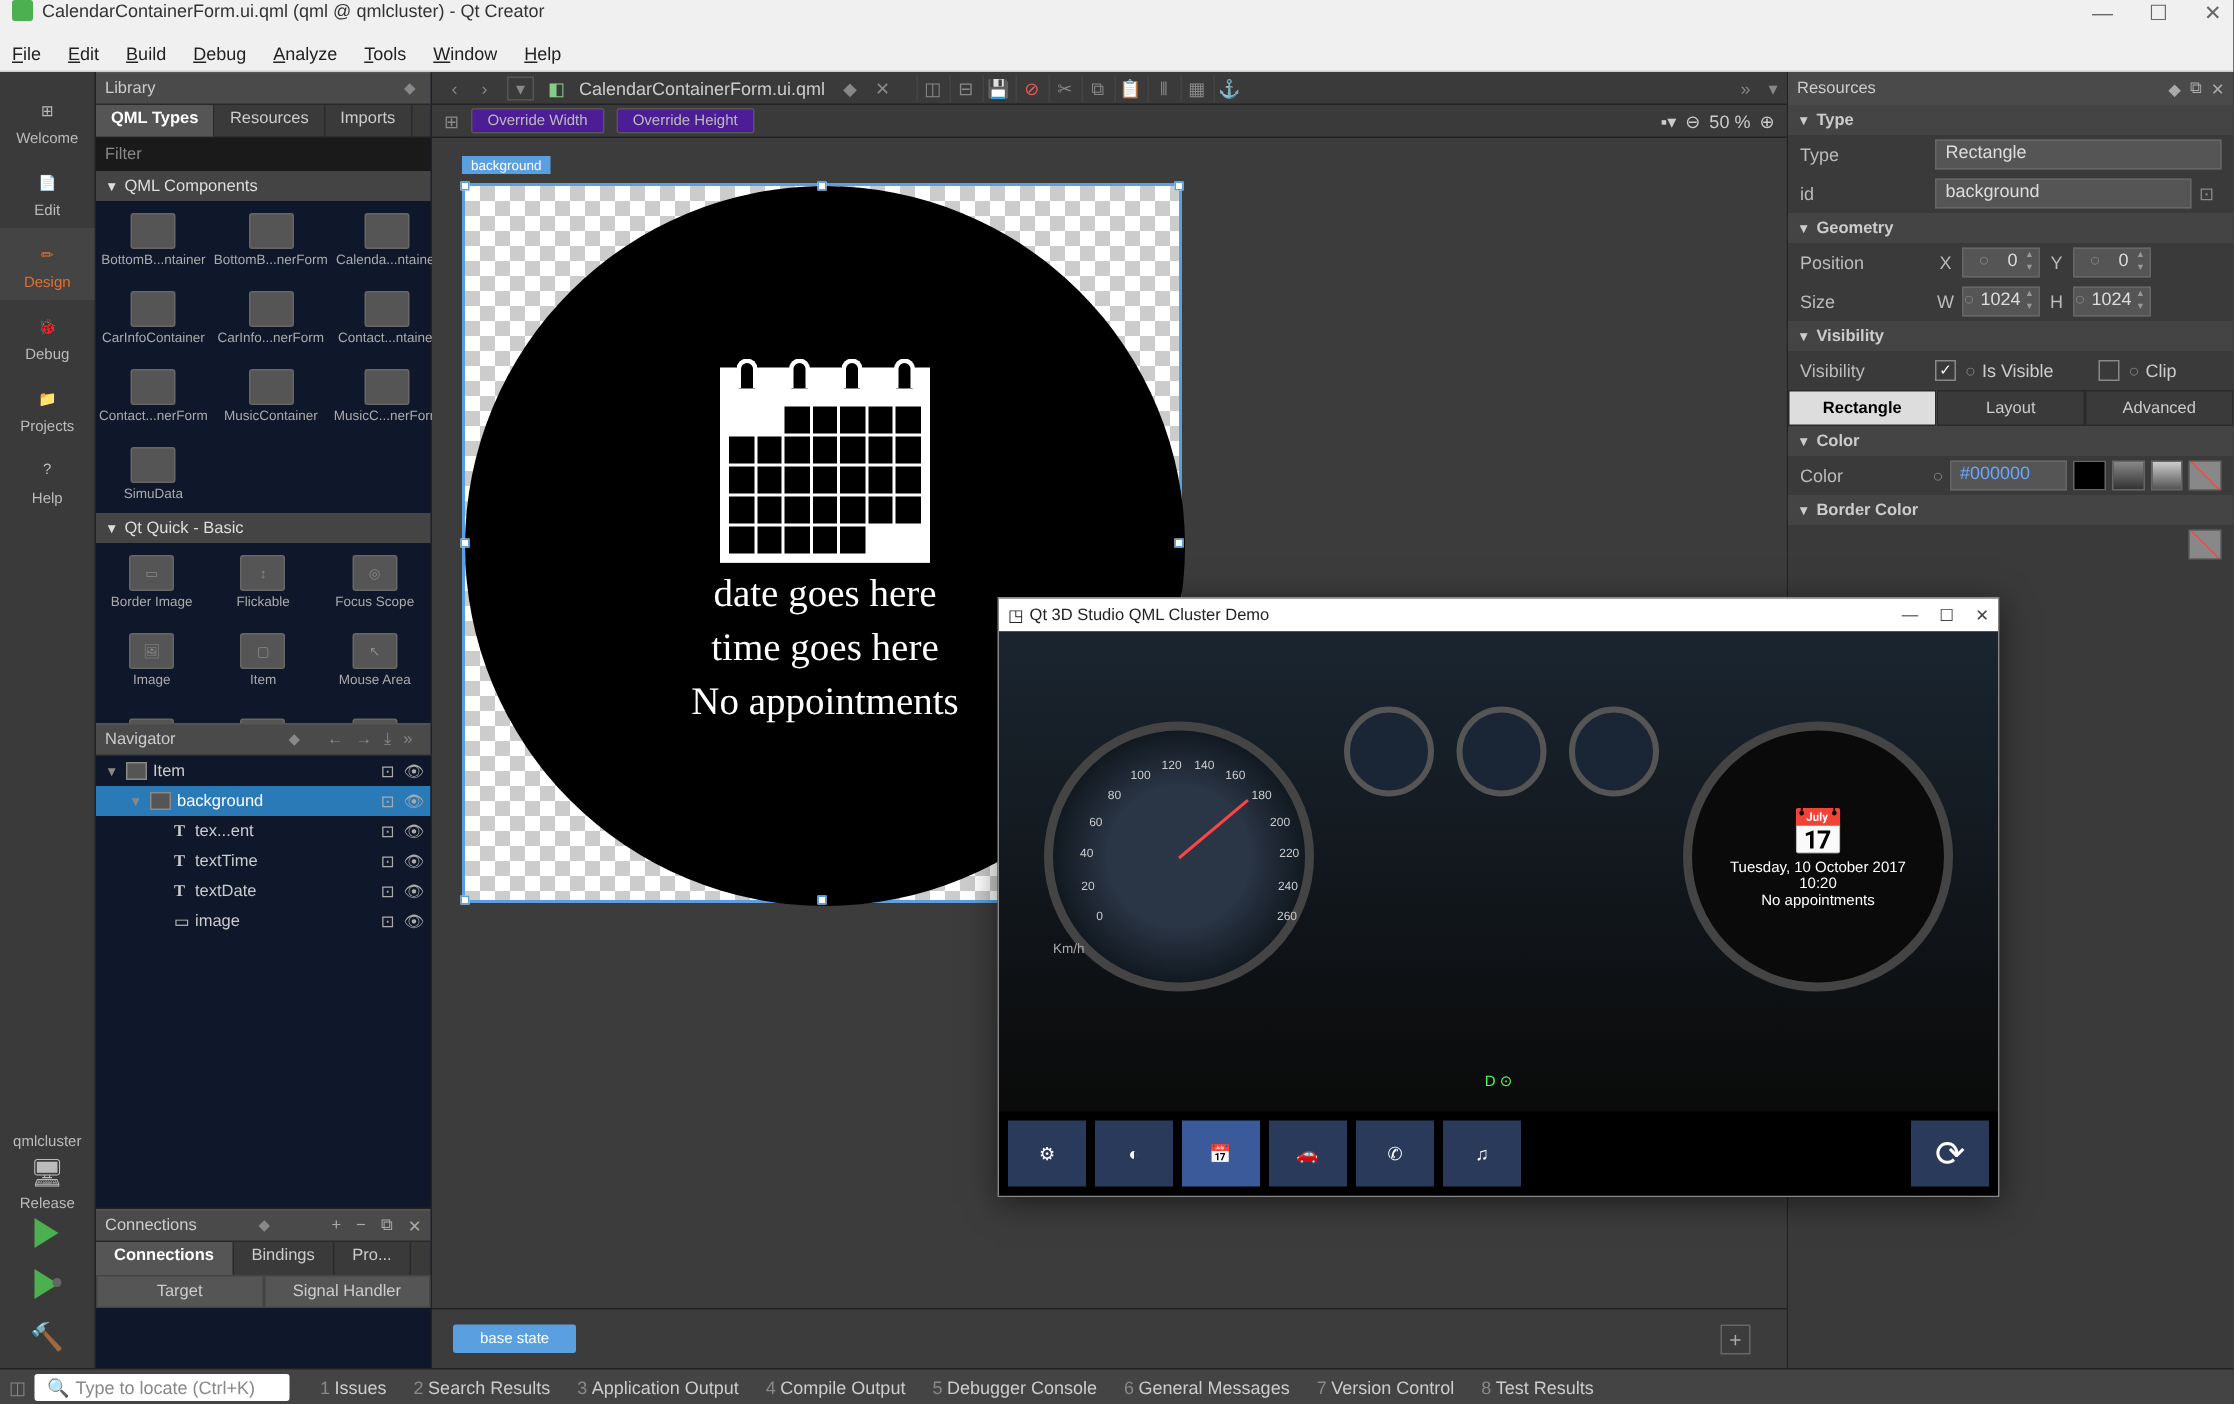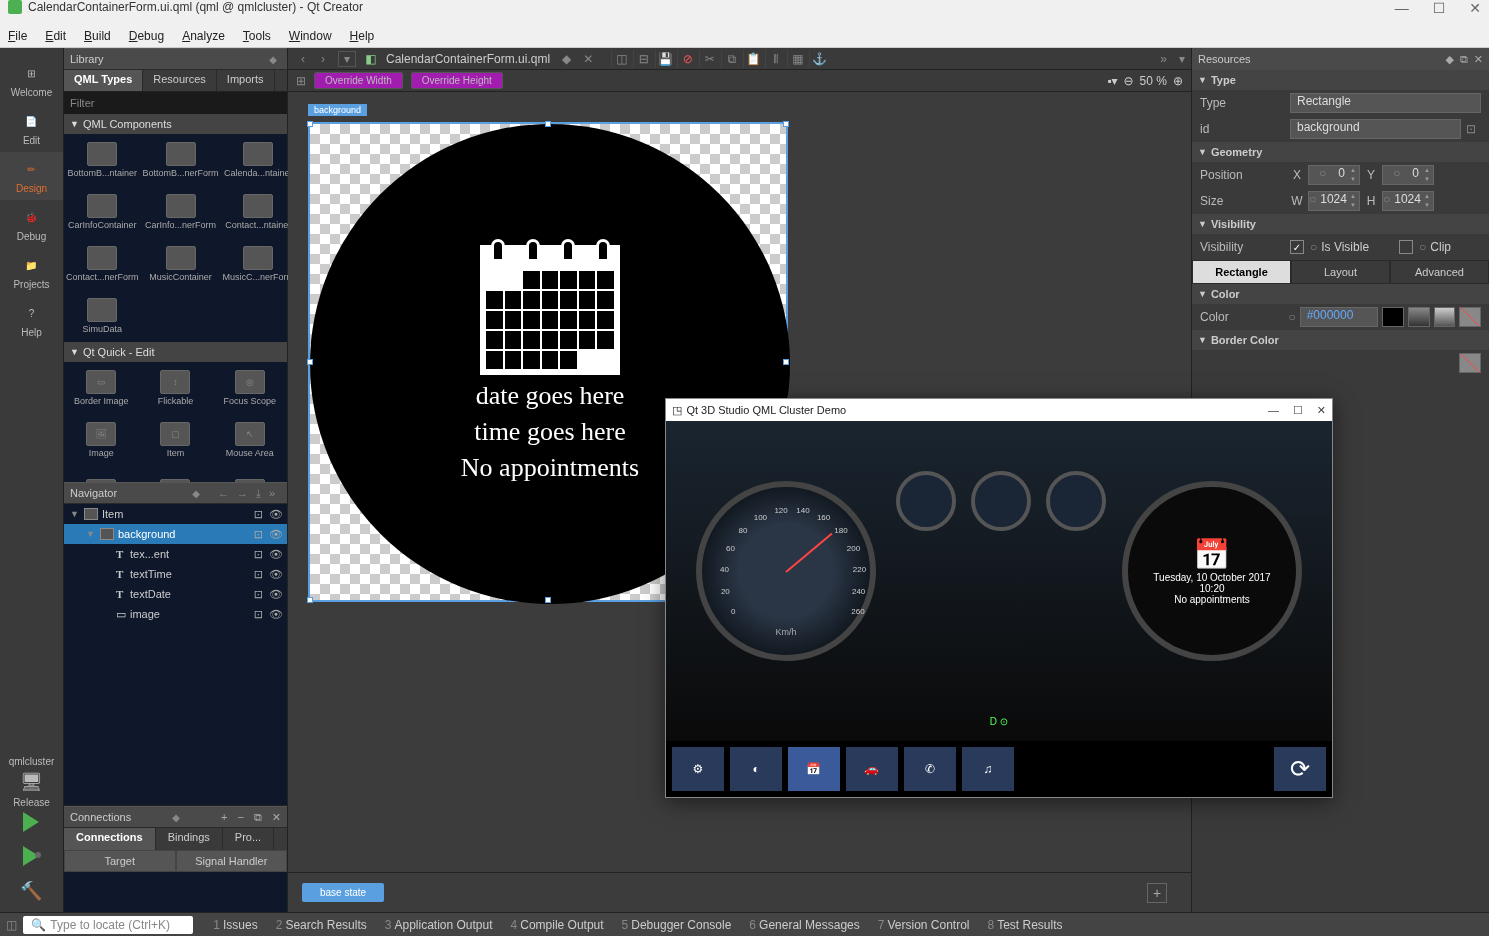--- a/index.html
+++ b/index.html
@@ -59,21 +59,21 @@
 
 .center { flex:1; display:flex; flex-direction:column; background:#3c3c3c; position:relative;}
 .file-tabs { height:22px; background:#3a3a3a; border-bottom:1px solid #222; display:flex; align-items:center; padding:0 6px; gap:6px;}
 .file-tabs .nav { display:flex; gap:2px;}
 .file-tabs .nb { width:18px; height:16px; display:flex; align-items:center; justify-content:center; color:#888; cursor:pointer;}
 .file-tabs .fname { color:#ccc; }
 .file-tabs .toolbar { margin-left:12px; display:flex; gap:2px;}
 .file-tabs .tb { width:20px; height:18px; display:flex; align-items:center; justify-content:center; color:#888; border-left:1px solid #444; cursor:pointer;}
 .file-tabs .morearr { margin-left:auto; color:#888;}
 .sub-toolbar { height:22px; background:#3a3a3a; border-bottom:1px solid #222; display:flex; align-items:center; padding:0 8px; gap:8px;}
-.sub-toolbar .chip { padding:2px 10px; background:#a21caf; border:1px solid #555; border-radius:2px; font-size:10px; color:#bbb;}
+.sub-toolbar .chip { padding:2px 10px; background:#4c1d95; border:1px solid #555; border-radius:2px; font-size:10px; color:#bbb;}
 .sub-toolbar .zoom { margin-left:auto; display:flex; align-items:center; gap:6px; color:#ccc;}
 .canvas-area { flex:1; background:#3c3c3c; position:relative; overflow:hidden;}
 .canvas-checker { position:absolute; left:20px; top:30px; width:480px; height:480px; background: repeating-conic-gradient(#ccc 0 25%, #fff 0 50%) 0 0/20px 20px; border:2px solid #5aa0e0;}
 .sel-label { position:absolute; left:20px; top:12px; background:#5aa0e0; color:#fff; font-size:9px; padding:1px 6px;}
 .circle { position:absolute; width:480px; height:480px; background:#000; border-radius:50%; display:flex; flex-direction:column; align-items:center; justify-content:center; color:#fff;}
 .circle .cal-icon { width:140px; height:130px; background:#fff; position:relative; display:flex; flex-direction:column;}
 .circle .cal-icon .rings { height:20px; display:flex; justify-content:space-around; align-items:flex-start; position:relative; top:-6px;}
 .circle .cal-icon .rings span { width:14px; height:20px; border:3px solid #fff; border-bottom:none; border-radius:10px 10px 0 0; background:#000;}
 .circle .cal-icon .gridc { flex:1; border:6px solid #fff; display:grid; grid-template-columns: repeat(7,1fr); grid-template-rows: repeat(5,1fr); background:#fff; gap:2px;}
 .circle .cal-icon .gridc div { background:#000;}
@@ -252,21 +252,21 @@
           <div class="thumb"></div>
           <span>MusicC...nerForm</span>
         </div>
         <div class="comp">
           <div class="thumb"></div>
           <span>SimuData</span>
         </div>
       </div>
     <div class="section-hdr">
         <span class="arr">▼</span>
-        <span>Qt Quick - Edit</span>
+        <span>Qt Quick - Basic</span>
       </div>
     <div class="grid3" id="basic-grid" style="max-height:120px; overflow:hidden">
         <div class="comp">
           <div class="thumb ico">▭</div>
           <span>Border Image</span>
         </div>
         <div class="comp">
           <div class="thumb ico">↕</div>
           <span>Flickable</span>
         </div>
@@ -602,21 +602,21 @@
     <div class="wctrl">
       <span>—</span>
       <span>☐</span>
       <span>✕</span>
     </div>
   </div>
   <div class="dash">
     <div class="dash-cluster">
       <div class="gauge-big left">
         <div class="speedo-needle"></div>
-        <div style="position:absolute; bottom:18px; left:0; right:0; text-align:center; color:#aaa; font-size:9px">Km/h</div>
+        <div style="position:absolute; bottom:18px; left:0; right:0; color:#aaa; font-size:9px">Km/h</div>
         <div id="speed-ticks" style="position:absolute; inset:0">
             <div style="position: absolute; font-size: 8px; color: rgb(204, 204, 204); left: 31.1103px; top: 124px; transform: translate(-50%, -50%);">0</div>
             <div style="position: absolute; font-size: 8px; color: rgb(204, 204, 204); left: 23.3742px; top: 103.602px; transform: translate(-50%, -50%);">20</div>
             <div style="position: absolute; font-size: 8px; color: rgb(204, 204, 204); left: 22.4958px; top: 81.8035px; transform: translate(-50%, -50%);">40</div>
             <div style="position: absolute; font-size: 8px; color: rgb(204, 204, 204); left: 28.5654px; top: 60.8489px; transform: translate(-50%, -50%);">60</div>
             <div style="position: absolute; font-size: 8px; color: rgb(204, 204, 204); left: 40.9582px; top: 42.8947px; transform: translate(-50%, -50%);">80</div>
             <div style="position: absolute; font-size: 8px; color: rgb(204, 204, 204); left: 58.3988px; top: 29.789px; transform: translate(-50%, -50%);">100</div>
             <div style="position: absolute; font-size: 8px; color: rgb(204, 204, 204); left: 79.092px; top: 22.8806px; transform: translate(-50%, -50%);">120</div>
             <div style="position: absolute; font-size: 8px; color: rgb(204, 204, 204); left: 100.908px; top: 22.8806px; transform: translate(-50%, -50%);">140</div>
             <div style="position: absolute; font-size: 8px; color: rgb(204, 204, 204); left: 121.601px; top: 29.789px; transform: translate(-50%, -50%);">160</div>

